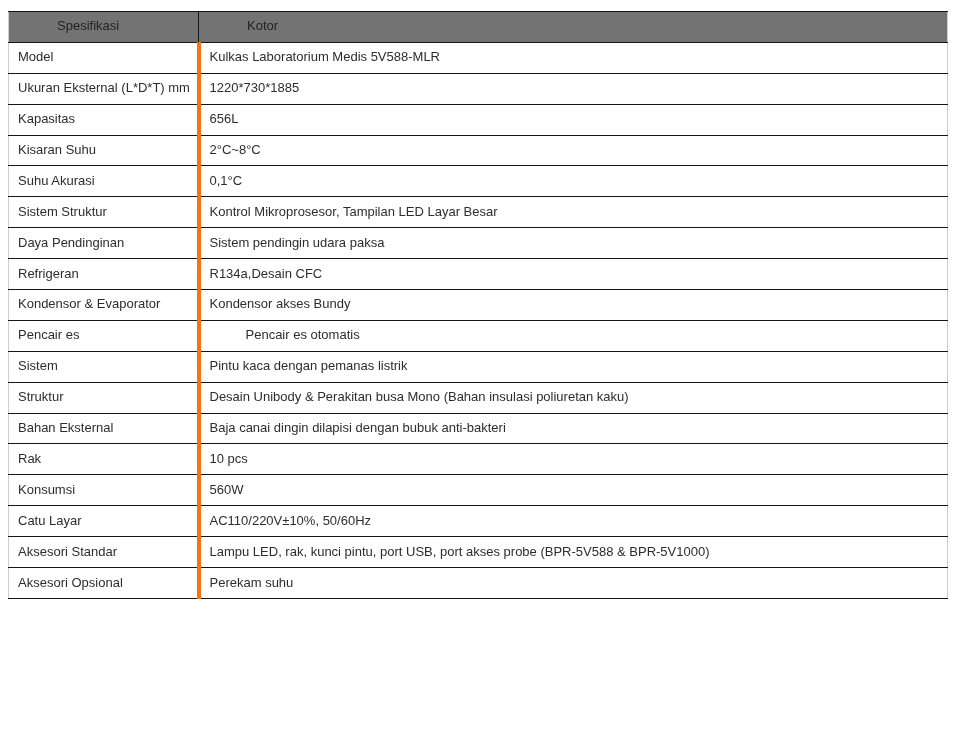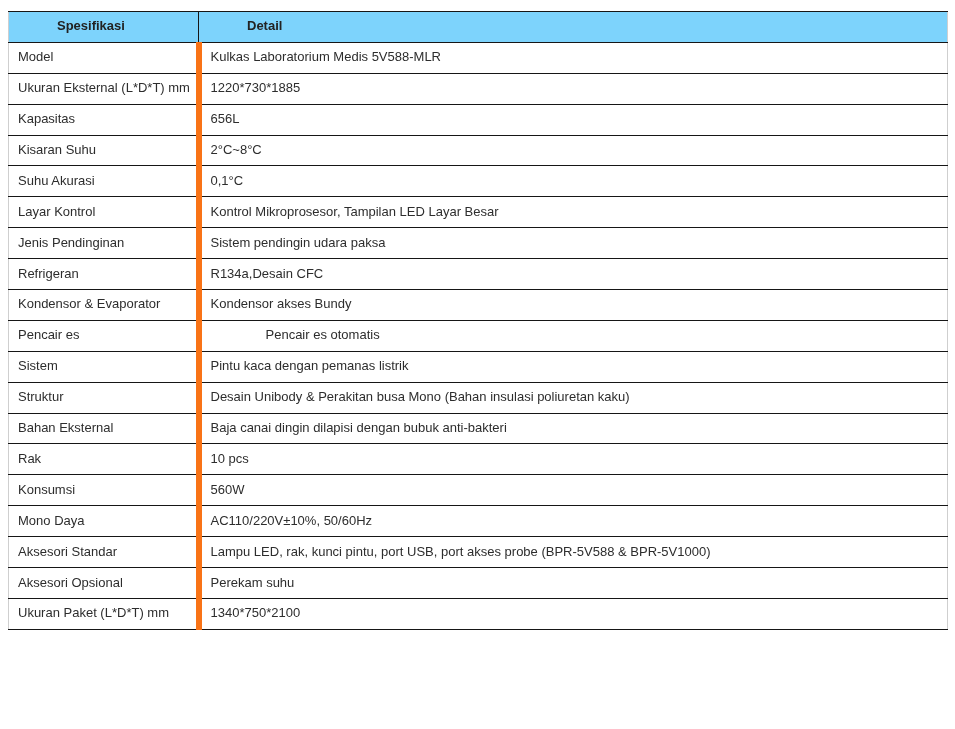--- a/index.html
+++ b/index.html
@@ -32,48 +32,48 @@
     height: 29.9px;
     padding: 0 8px 0 9px;
     font-size: 13px;
     line-height: 1.15;
     vertical-align: middle;
     text-align: left;
     white-space: nowrap;
     overflow: hidden;
   }
   th {
-    font-weight: bold;
-    background: #7dd3fc;
+    font-weight: normal;
+    background: #737373;
     color: #222222;
     padding-left: 48px;
   }
   td.spec-cell {
-    border-right: 6px solid #f97316;
+    border-right: 4px solid #f97316;
   }
   th.spec-head {
     border-right: 1px solid #161616;
   }
   td.detail-cell.indented {
-    padding-left: 64px;
+    padding-left: 45px;
   }
 </style>
 </head>
 <body>
 
 <div class="page">
   <table class="spec-table">
     <colgroup>
       <col class="col-spec">
       <col class="col-detail">
     </colgroup>
     <thead>
       <tr>
         <th class="spec-head">Spesifikasi</th>
-        <th class="detail-head">Detail</th>
+        <th class="detail-head">Kotor</th>
       </tr>
     </thead>
     <tbody>
         <tr>
           <td class="spec-cell">Model</td>
           <td class="detail-cell">Kulkas Laboratorium Medis 5V588-MLR</td>
         </tr>
         <tr>
           <td class="spec-cell">Ukuran Eksternal (L*D*T) mm</td>
           <td class="detail-cell">1220*730*1885</td>
@@ -84,25 +84,25 @@
         </tr>
         <tr>
           <td class="spec-cell">Kisaran Suhu</td>
           <td class="detail-cell">2°C~8°C</td>
         </tr>
         <tr>
           <td class="spec-cell">Suhu Akurasi</td>
           <td class="detail-cell">0,1°C</td>
         </tr>
         <tr>
-          <td class="spec-cell">Layar Kontrol</td>
+          <td class="spec-cell">Sistem Struktur</td>
           <td class="detail-cell">Kontrol Mikroprosesor, Tampilan LED Layar Besar</td>
         </tr>
         <tr>
-          <td class="spec-cell">Jenis Pendinginan</td>
+          <td class="spec-cell">Daya Pendinginan</td>
           <td class="detail-cell">Sistem pendingin udara paksa</td>
         </tr>
         <tr>
           <td class="spec-cell">Refrigeran</td>
           <td class="detail-cell">R134a,Desain CFC</td>
         </tr>
         <tr>
           <td class="spec-cell">Kondensor &amp; Evaporator</td>
           <td class="detail-cell">Kondensor akses Bundy</td>
         </tr>
@@ -124,30 +124,26 @@
         </tr>
         <tr>
           <td class="spec-cell">Rak</td>
           <td class="detail-cell">10 pcs</td>
         </tr>
         <tr>
           <td class="spec-cell">Konsumsi</td>
           <td class="detail-cell">560W</td>
         </tr>
         <tr>
-          <td class="spec-cell">Mono Daya</td>
+          <td class="spec-cell">Catu Layar</td>
           <td class="detail-cell">AC110/220V±10%, 50/60Hz</td>
         </tr>
         <tr>
           <td class="spec-cell">Aksesori Standar</td>
           <td class="detail-cell">Lampu LED, rak, kunci pintu, port USB, port akses probe (BPR-5V588 &amp; BPR-5V1000)</td>
         </tr>
         <tr>
           <td class="spec-cell">Aksesori Opsional</td>
           <td class="detail-cell">Perekam suhu</td>
         </tr>
-        <tr>
-          <td class="spec-cell">Ukuran Paket (L*D*T) mm</td>
-          <td class="detail-cell">1340*750*2100</td>
-        </tr>
       </tbody>
   </table>
 </div>
 
 </body></html>

